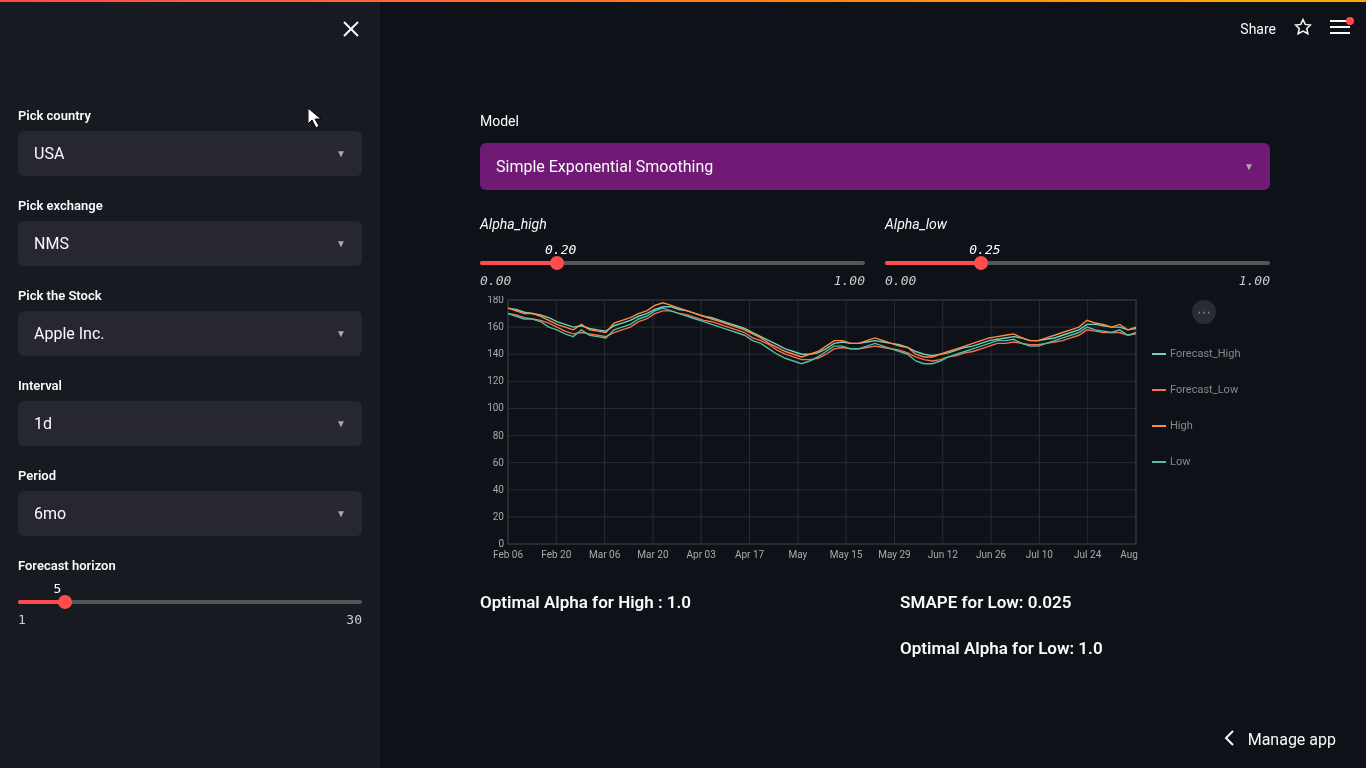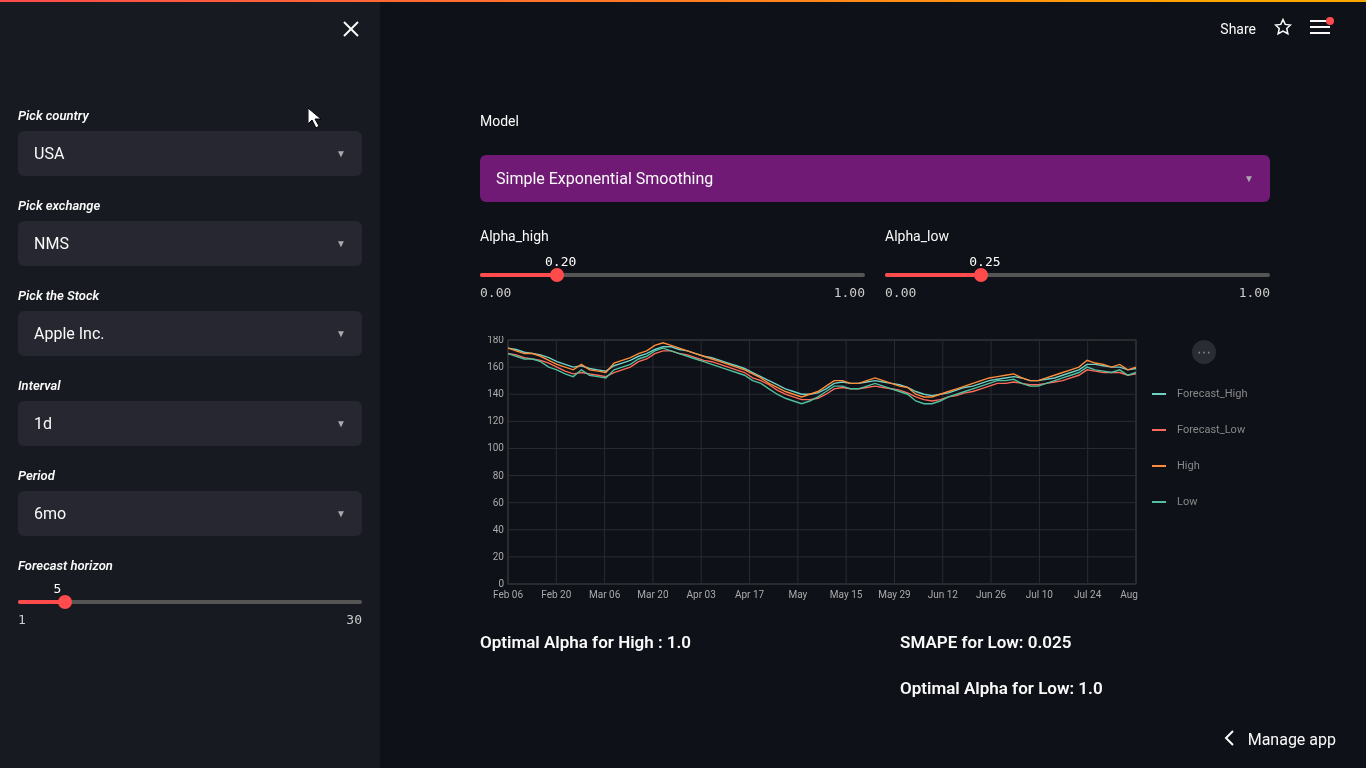--- a/index.html
+++ b/index.html
@@ -16,21 +16,21 @@
 .layout { display: flex; height: 100%; }
 .sidebar {
   width: 380px;
   background: #181a21;
   padding: 18px;
   position: relative;
   flex-shrink: 0;
 }
 .close-btn { position: absolute; top: 18px; right: 20px; cursor: pointer; color: #fafafa; font-size: 22px; }
 .sidebar-content { margin-top: 90px; }
-.field-label { font-size: 13px; font-weight: 600; color: #fafafa; margin-bottom: 8px; font-style: italic; }
+.field-label { font-size: 13px; font-weight: 600; color: #fafafa; margin-bottom: 8px; }
 .select-box {
   background: #262730;
   border: none;
   border-radius: 6px;
   padding: 13px 16px;
   width: 100%;
   color: #fafafa;
   font-size: 16px;
   display: flex;
   justify-content: space-between;
@@ -49,47 +49,47 @@
   margin-bottom: 8px;
 }
 .slider-fill { position: absolute; height: 4px; background: #ff4b4b; border-radius: 2px; left: 0; }
 .slider-thumb {
   position: absolute; width: 14px; height: 14px; background: #ff4b4b;
   border-radius: 50%; top: -5px; transform: translateX(-50%);
 }
 .slider-ticks { display: flex; justify-content: space-between; font-size: 13px; color: #ccc; font-family: monospace; }
 
 .main { flex: 1; padding: 18px 40px 0 100px; position: relative; overflow: hidden; }
-.header-actions { position: absolute; top: 18px; right: 36px; display: flex; align-items: center; gap: 18px; }
+.header-actions { position: absolute; top: 18px; right: 16px; display: flex; align-items: center; gap: 18px; }
 .header-actions .share { font-size: 14px; color: #fafafa; cursor: pointer; }
 .header-actions .star { font-size: 18px; color: #fafafa; cursor: pointer; }
 .header-actions .menu { position: relative; cursor: pointer; color: #fafafa; }
 .menu-dot { position: absolute; width: 8px; height: 8px; background: #ff4b4b; border-radius: 50%; top: -2px; right: -4px; }
 
 .main-content { margin-top: 95px; }
-.model-label { font-size: 14px; color: #fafafa; margin-bottom: 26px; }
+.model-label { font-size: 14px; color: #fafafa; margin-bottom: 14px; }
 .model-select {
   background: #701a75;
   border-radius: 6px;
   padding: 14px 16px;
   width: 790px;
   color: #fafafa;
   font-size: 16px;
   display: flex; justify-content: space-between; align-items: center;
   cursor: pointer;
   margin-bottom: 26px;
 }
-.alpha-row { display: flex; gap: 20px; margin-bottom: 36px; }
+.alpha-row { display: flex; gap: 20px; margin-bottom: 8px; font-style: italic; }
 .alpha-col { width: 385px; }
 .alpha-label { font-size: 14px; color: #fafafa; margin-bottom: 10px; }
 
 .chart-wrap { display: flex; gap: 12px; }
 .chart-svg-box { width: 660px; }
 .legend { font-size: 11px; color: #888; padding-top: 4px; }
-.legend-item { display: flex; align-items: center; gap: 11px; margin-bottom: 3px; cursor: pointer; margin-top: 23px; }
+.legend-item { display: flex; align-items: center; gap: 4px; margin-bottom: 3px; cursor: pointer; margin-top: 23px; }
 .legend-swatch { width: 14px; height: 2px; }
 .legend-btn {
   width: 24px; height: 24px; background: #2a2c33; border-radius: 50%;
   display: flex; align-items: center; justify-content: center; color: #888;
   font-size: 14px; margin-left: 40px; margin-bottom: 6px; cursor: pointer;
 }
 
 .metrics-row { display: flex; gap: 20px; margin-top: 26px; }
 .metric-col { width: 400px; }
 .metric { font-size: 17px; font-weight: 600; color: #fafafa; margin-bottom: 26px; }

